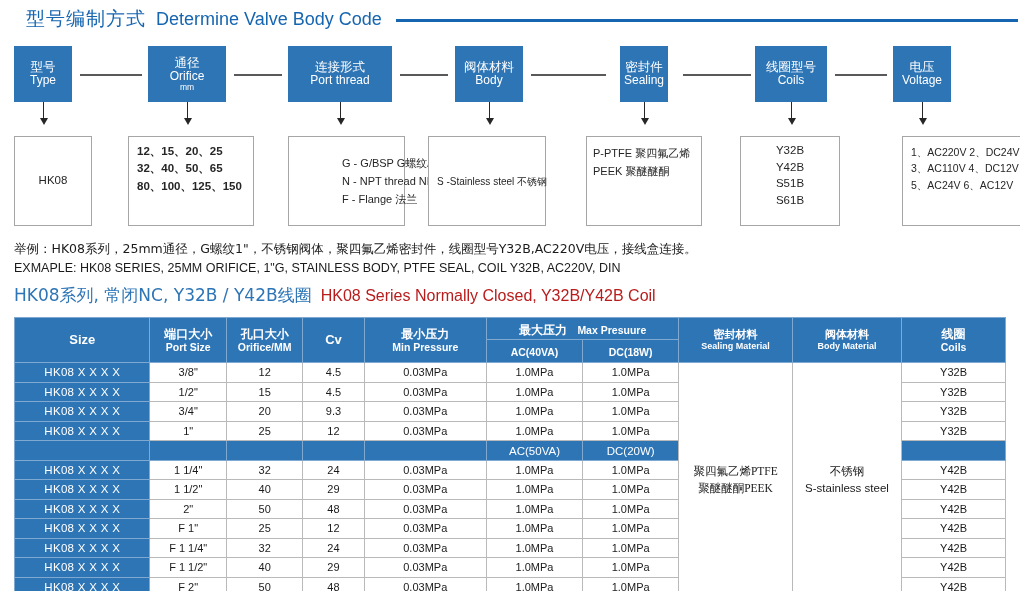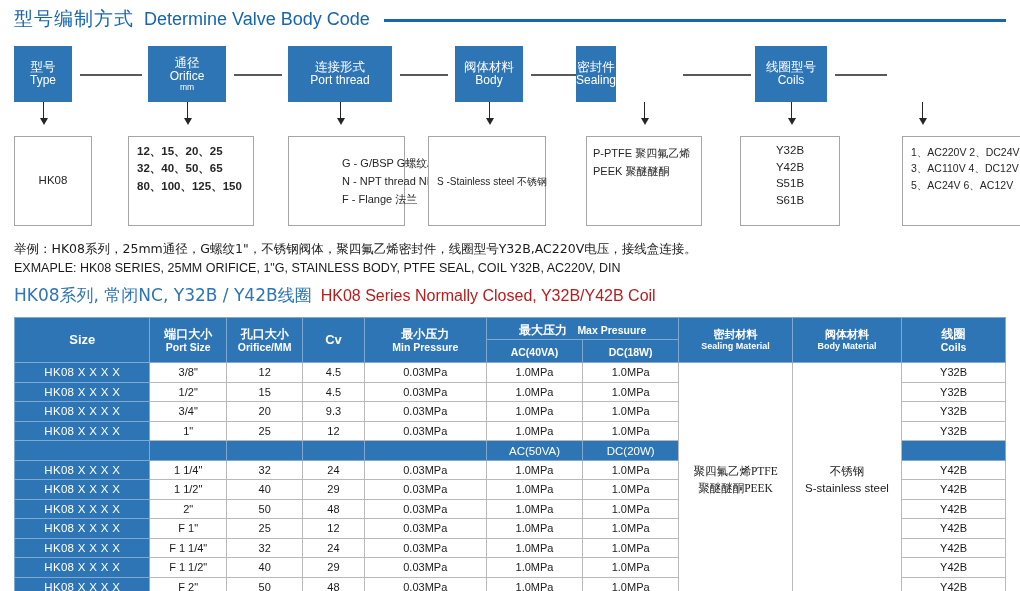--- a/index.html
+++ b/index.html
@@ -7,21 +7,21 @@
     margin: 0; padding: 0;
     width: 1020px; height: 591px;
     background: #ffffff;
     font-family: "Liberation Sans", "DejaVu Sans", sans-serif;
     overflow: hidden;
   }
   .page { position: relative; width: 1020px; height: 591px; }
 
   
   .title-row {
-    position: absolute; left: 14px; top: 5px; width: 992px; height: 28px;
+    position: absolute; left: 26px; top: 5px; width: 992px; height: 28px;
     display: flex; align-items: center;
   }
   .title-cn {
     color: #1565B0; font-size: 19px; letter-spacing: 1px;
     font-family: "DejaVu Sans", sans-serif; white-space: nowrap;
   }
   .title-en {
     color: #1565B0; font-size: 18px; margin-left: 10px; white-space: nowrap;
   }
   .title-rule {
@@ -135,30 +135,34 @@
     <div class="flow-box" style="left:288px;width:104px;">
       <span class="cn">连接形式</span>
       <span class="en">Port thread</span>
     </div>
     <div class="connector" style="left:400px;width:48px;"></div>
     <div class="flow-box" style="left:455px;width:68px;">
       <span class="cn">阀体材料</span>
       <span class="en">Body</span>
     </div>
     <div class="connector" style="left:531px;width:75px;"></div>
-    <div class="flow-box" style="left:576px;width:40px;">
+    <div class="flow-box" style="left:620px;width:48px;">
       <span class="cn">密封件</span>
       <span class="en">Sealing</span>
     </div>
     <div class="connector" style="left:683px;width:68px;"></div>
     <div class="flow-box" style="left:755px;width:72px;">
       <span class="cn">线圈型号</span>
       <span class="en">Coils</span>
     </div>
     <div class="connector" style="left:835px;width:52px;"></div>
+    <div class="flow-box" style="left:893px;width:58px;">
+      <span class="cn">电压</span>
+      <span class="en">Voltage</span>
+    </div>
 
     <div class="drop" style="left:43px;"></div>
     <div class="arrowhead" style="left:43px;"></div>
     <div class="drop" style="left:187px;"></div>
     <div class="arrowhead" style="left:187px;"></div>
     <div class="drop" style="left:340px;"></div>
     <div class="arrowhead" style="left:340px;"></div>
     <div class="drop" style="left:489px;"></div>
     <div class="arrowhead" style="left:489px;"></div>
     <div class="drop" style="left:644px;"></div>

